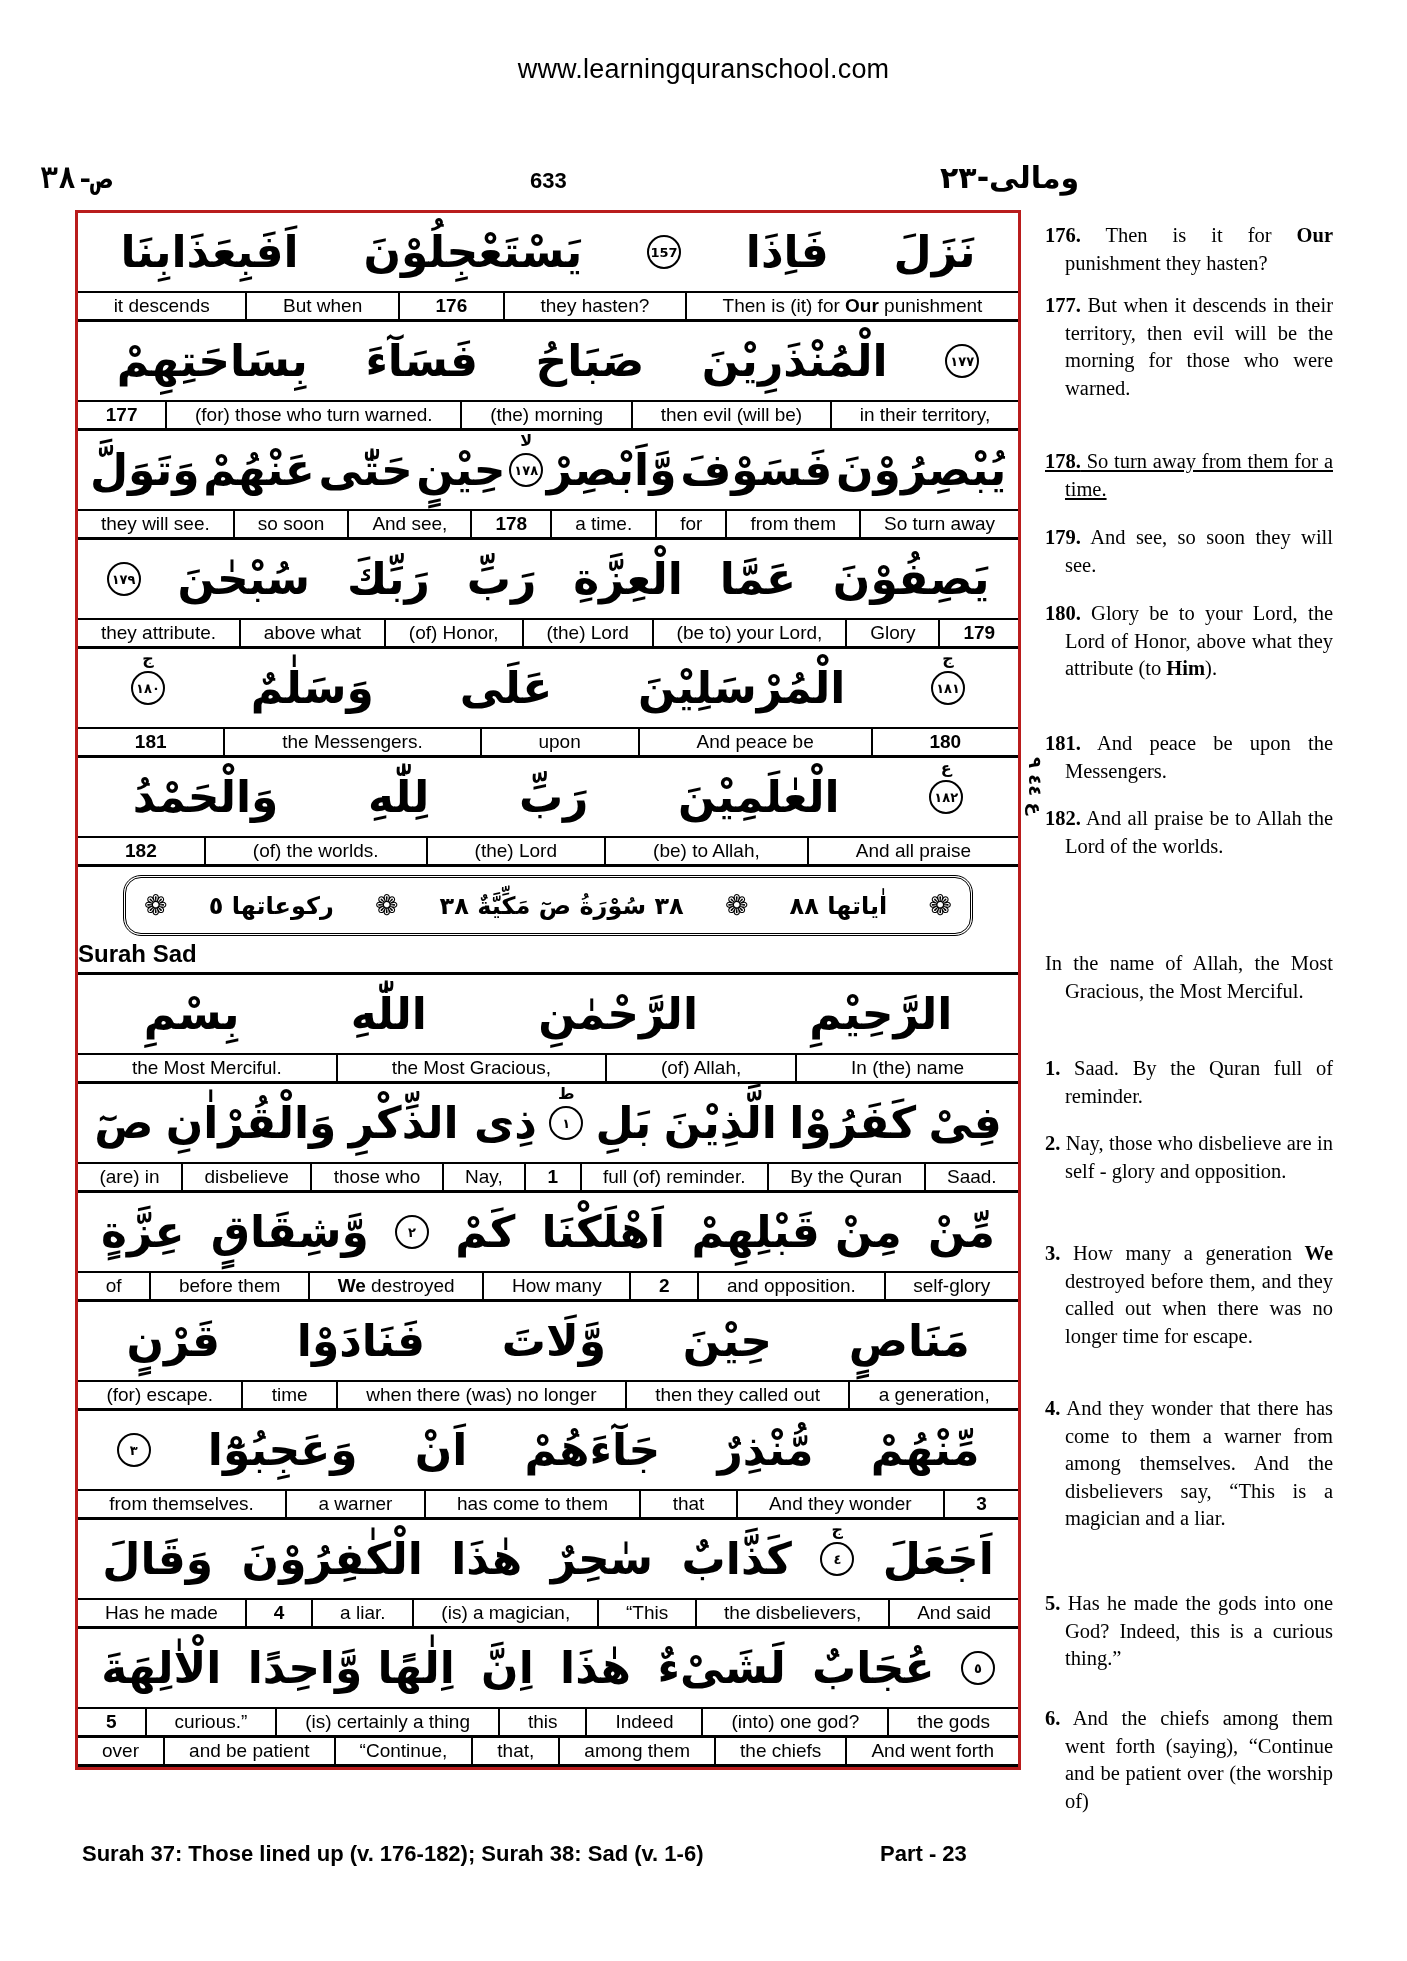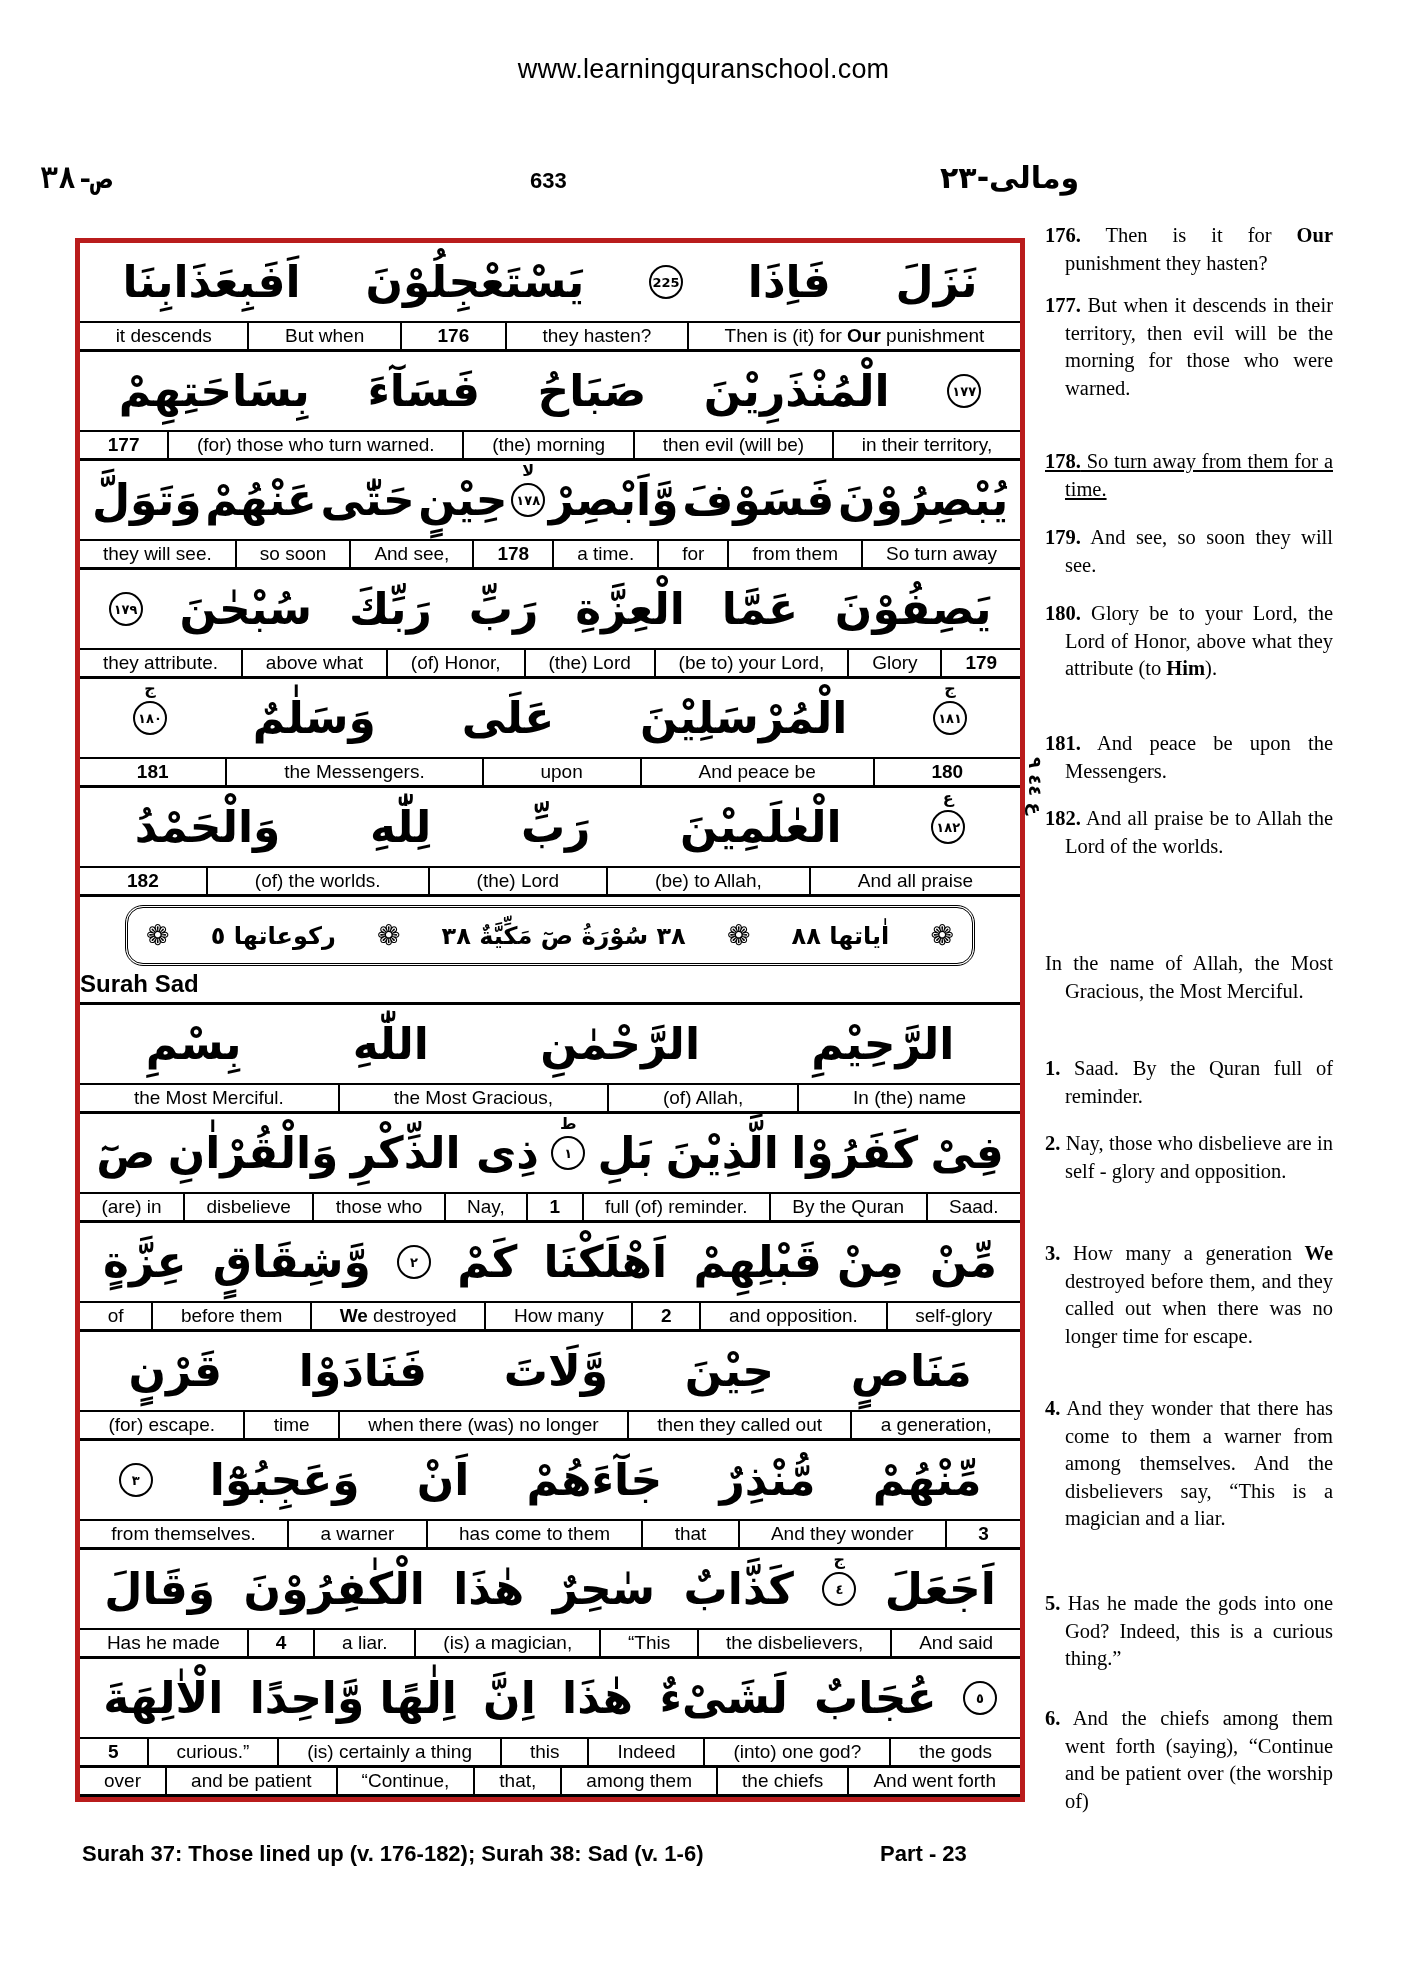--- a/index.html
+++ b/index.html
@@ -2,21 +2,21 @@
 <html><head>
 <meta charset="utf-8">
 <style>
   html, body { margin:0; padding:0; background:#ffffff; }
   body { width:1407px; height:1961px; position:relative; overflow:hidden; color:#000; font-family:"Liberation Sans", sans-serif; }
   .site-url { position:absolute; left:0; width:1407px; top:54px; text-align:center; font-size:27px; letter-spacing:0.2px; }
   .hdr { position:absolute; top:160px; font-size:30px; font-weight:bold; }
   .hdr-left { left:40px; font-family:Liberation Mono, monospace; }
   .hdr-center { left:530px; font-size:22px; top:168px; }
   .hdr-right { left:940px; font-family:"DejaVu Sans", sans-serif; }
-  .table { position:absolute; left:75px; top:210px; width:940px; border:5px solid #b91c1c;margin-top:28px; }
+  .table { position:absolute; left:75px; top:210px; width:940px; border:3px solid #b91c1c; }
   .ar-row { height:78px; border-bottom:2px solid #000; display:flex; flex-direction:row-reverse; align-items:center; justify-content:space-around; padding:0 10px; direction:rtl; }
   .ar-word { font-family:"DejaVu Sans", sans-serif; font-size:44px; font-weight:bold; line-height:1; white-space:nowrap; }
   .ayah-mark { display:inline-flex; align-items:center; justify-content:center; width:30px; height:30px; border:2.5px solid #000; border-radius:50%; font-size:13px; font-weight:bold; font-family:"DejaVu Sans", sans-serif; position:relative; }
   .ayah-sign { position:absolute; top:-24px; left:50%; transform:translateX(-50%); font-size:16px; font-weight:bold; }
   .gl-row { height:26px; border-bottom:3px solid #000; display:flex; flex-direction:row-reverse; }
   .gl-cell { border-left:2px solid #000; font-size:19px; text-align:center; line-height:26px; white-space:nowrap; overflow:hidden; flex:1 1 auto; }
   .gl-cell:last-child { border-left:none; }
   .gl-cell.num { font-weight:bold; }
   .gl-cell b { font-weight:bold; }
   .banner-row { height:105px; border-bottom:3px solid #000; position:relative; }
@@ -38,21 +38,21 @@
 
 <div class="hdr hdr-left">ص-٣٨</div>
 <div class="hdr hdr-center">633</div>
 <div class="hdr hdr-right">ومالى-٢٣</div>
 
 <div class="table">
   <div id="rows-a">
       <div class="ar-row">
         <span class="ar-word">اَفَبِعَذَابِنَا</span>
         <span class="ar-word">يَسْتَعْجِلُوْنَ</span>
-        <span class="ayah-mark">225</span>
+        <span class="ayah-mark">157</span>
         <span class="ar-word">فَاِذَا</span>
         <span class="ar-word">نَزَلَ</span>
       </div>
       <div class="gl-row">
         <div class="gl-cell">Then is (it) for <b>Our</b> punishment</div>
         <div class="gl-cell">they hasten?</div>
         <div class="gl-cell num">176</div>
         <div class="gl-cell">But when</div>
         <div class="gl-cell">it descends</div>
       </div>

